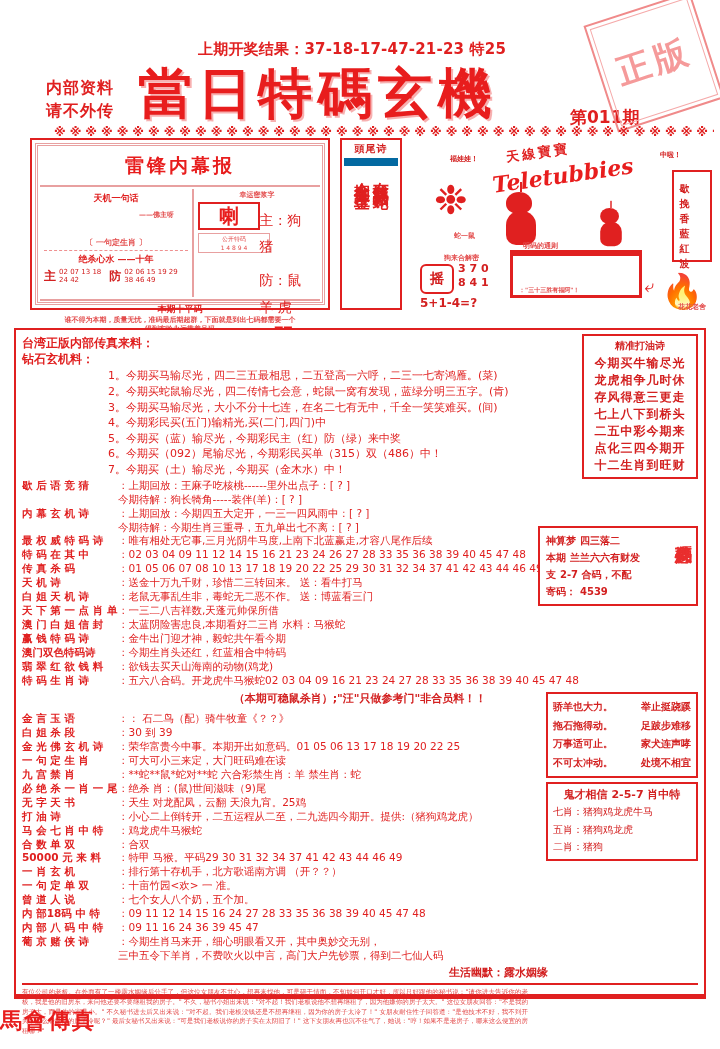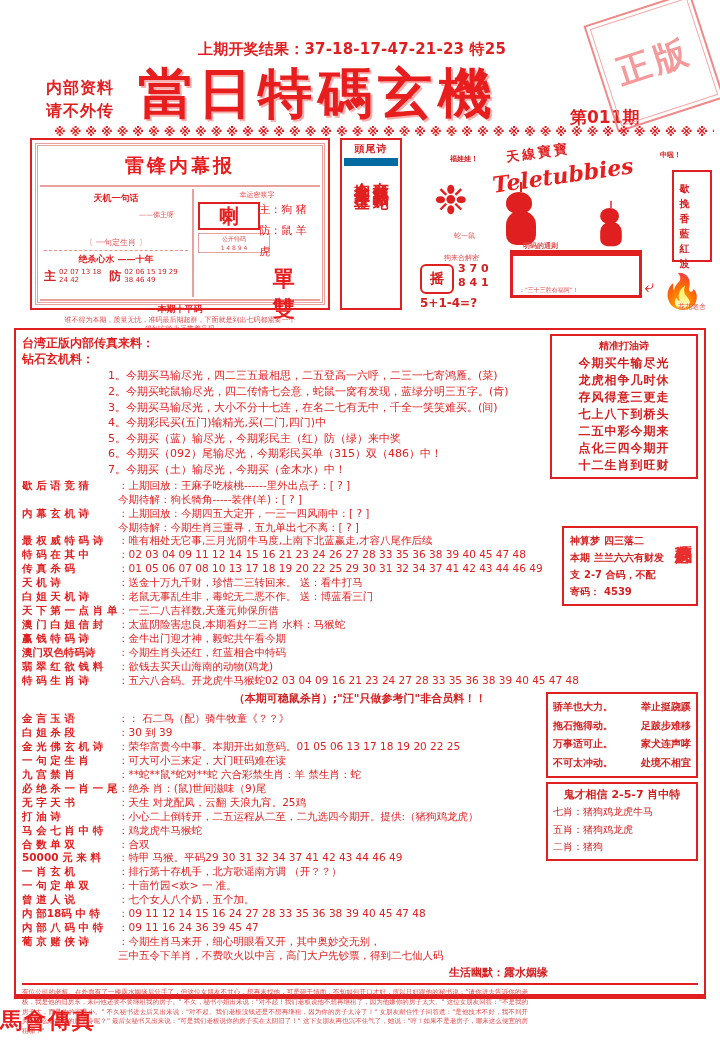--- a/index.html
+++ b/index.html
@@ -67,37 +67,37 @@
   }
   .lf-title {
     text-align:center; font-size:19px; font-weight:bold;
     color:#e81d1d; letter-spacing:3px; padding:5px 0 4px;
     font-family:"DejaVu Serif","Liberation Serif",serif;
   }
   .lf-hr { border-top:2px solid #e8a0a0; margin:2px 0; }
   .lf-body { display:flex; height:108px; }
   .lf-left { width:55%; border-right:2px solid #e8a0a0; padding:2px 4px; position:relative; }
   .lf-right { width:45%; padding:2px 4px; position:relative; }
-  .tiny { font-size:7px; line-height:1.25; color:#e34b4b; }
+  .tiny { font-size:7px; line-height:1.25; color:#e34b4b;font-weight:bold; }
   .tiny-c { text-align:center; }
   .lf-sub { text-align:center; font-size:9px; font-weight:bold; color:#e02020; margin-top:1px; }
   .lf-sub2 { text-align:center; font-size:8px; color:#e34b4b; margin-top:18px; }
   .lf-dash { border-top:1px dashed #ef9090; margin:2px 0; }
   .lf-nums { display:flex; align-items:center; gap:3px; font-size:7px; margin-top:2px; }
   .lf-nums b { font-size:12px; }
   .lf-box {
     width:62px; margin:2px auto 0; border:2px solid #e02020;
     text-align:center; font-size:20px; font-weight:bold; color:#e81d1d;
     line-height:1.1; padding:1px 0;
   }
   .lf-box2 {
     width:72px; margin:3px auto 0; border:1px solid #e8a0a0;
     text-align:center; font-size:6px; color:#e34b4b; padding:1px;
   }
-  .lf-kv { font-size:11px; line-height:1.9; color:#e02020; }
+  .lf-kv { font-size:14px; line-height:1.9; color:#e02020;margin-top:7px; }
   .lf-big2 { text-align:center; font-size:22px; font-weight:bold; color:#e81d1d; letter-spacing:8px; margin-top:2px;}
   .lf-foot { text-align:center; font-size:9px; font-weight:bold; color:#e02020; margin-top:2px; }
 
   .toupi {
     position:absolute; left:340px; top:8px; width:62px; height:172px;
     border:2px solid #e02020; padding:2px; text-align:center;
   }
   .toupi .t1 {
     font-size:10px; font-weight:bold; border-bottom:8px solid #0369a1;
     padding-bottom:2px; letter-spacing:1px;
@@ -164,25 +164,25 @@
 
   .list7 { margin-left:86px; margin-top:1px; }
   .list7 .li { font-size:11px; line-height:1.42; color:#e02020; white-space:nowrap; }
 
   .note-line { text-align:center; font-size:11px; font-weight:bold; margin-top:3px; }
 
   
   .rbox2 {
     position:absolute; border:2px solid #e02020; background:#fff; padding:3px 4px;
   }
-  #poem-box { right:6px; top:4px; width:148px; }
+  #poem-box { right:6px; top:4px; width:116px; }
   #poem-box .pt { text-align:center; font-size:10px; font-weight:bold; margin-bottom:2px; }
   #poem-box .pl { text-align:center; font-size:12px; font-weight:bold; line-height:1.42; letter-spacing:1px; }
 
-  #dream-box { right:6px; top:196px; width:136px; padding:4px 6px; }
+  #dream-box { right:6px; top:196px; width:160px; padding:4px 6px; }
   #dream-box .dl { font-size:10px; font-weight:bold; line-height:1.7; white-space:nowrap; }
   #dream-box .dl b { margin-right:4px; }
   .dream-seal {
     position:absolute; right:4px; top:4px; font-size:17px; font-weight:bold;
     color:#e81d1d; writing-mode:vertical-rl; text-orientation:upright;
     line-height:1.05; opacity:.92;
   }
 
   #couplet-box { right:6px; top:362px; width:152px; padding:4px 5px; }
   #couplet-box .cr { display:flex; justify-content:space-between; font-size:10px; font-weight:bold; line-height:1.85; }

